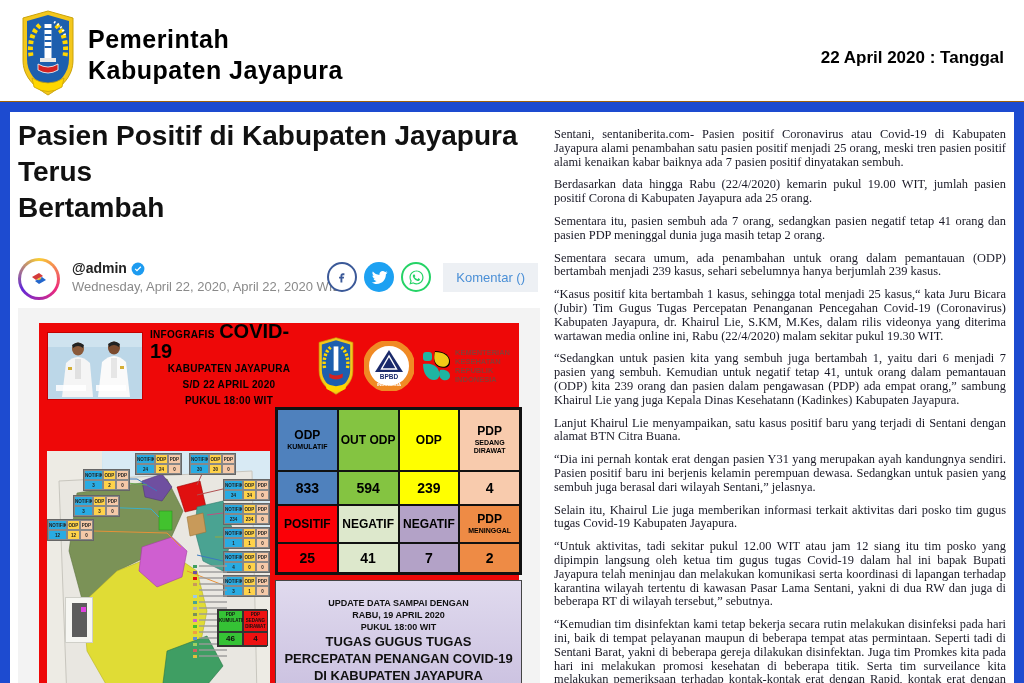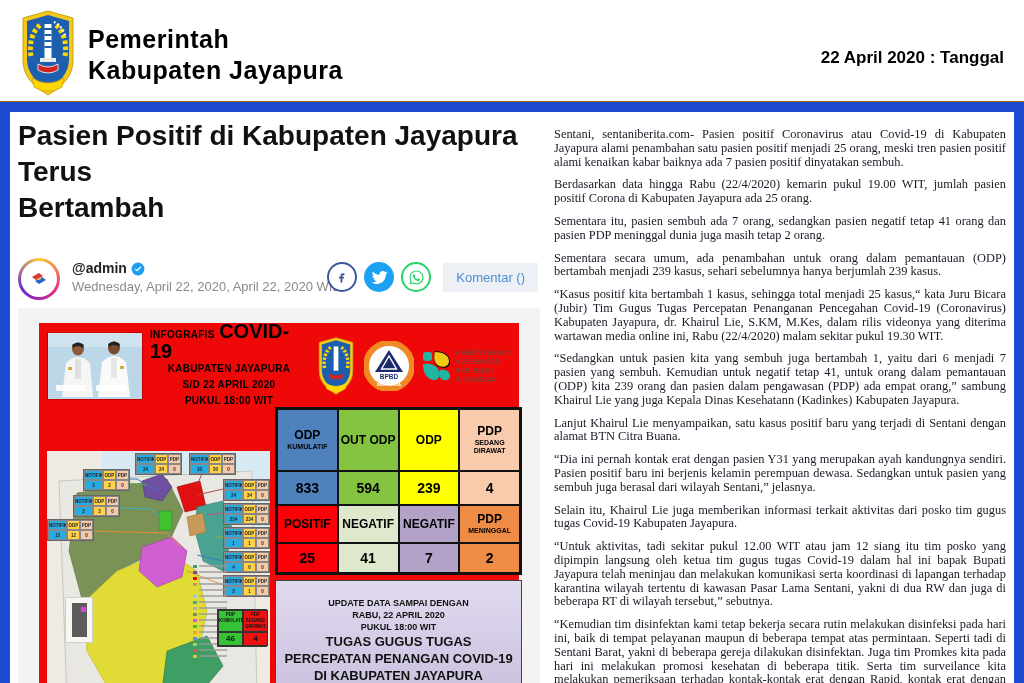--- a/index.html
+++ b/index.html
@@ -487,21 +487,21 @@
                   </div>
                 <div class="cell bg6">
                     <span class="val">7</span>
                   </div>
                 <div class="cell bg7">
                     <span class="val">2</span>
                   </div>
               </div>
               <div class="update-box">
                 <div class="u-line u-s">UPDATE DATA SAMPAI DENGAN</div>
-                <div class="u-line u-s">RABU, 22 APRIL 2020</div>
+                <div class="u-line u-s">RABU, 19 APRIL 2020</div>
                 <div class="u-line u-s">PUKUL 18:00 WIT</div>
                 <div class="u-line u-m">TUGAS GUGUS TUGAS</div>
                 <div class="u-line u-m">PERCEPATAN PENANGAN COVID-19</div>
                 <div class="u-line u-m">DI KABUPATEN JAYAPURA</div>
                 <div class="u-strip"></div>
               </div>
             </div>
           </div>
         </div>
       </div>

